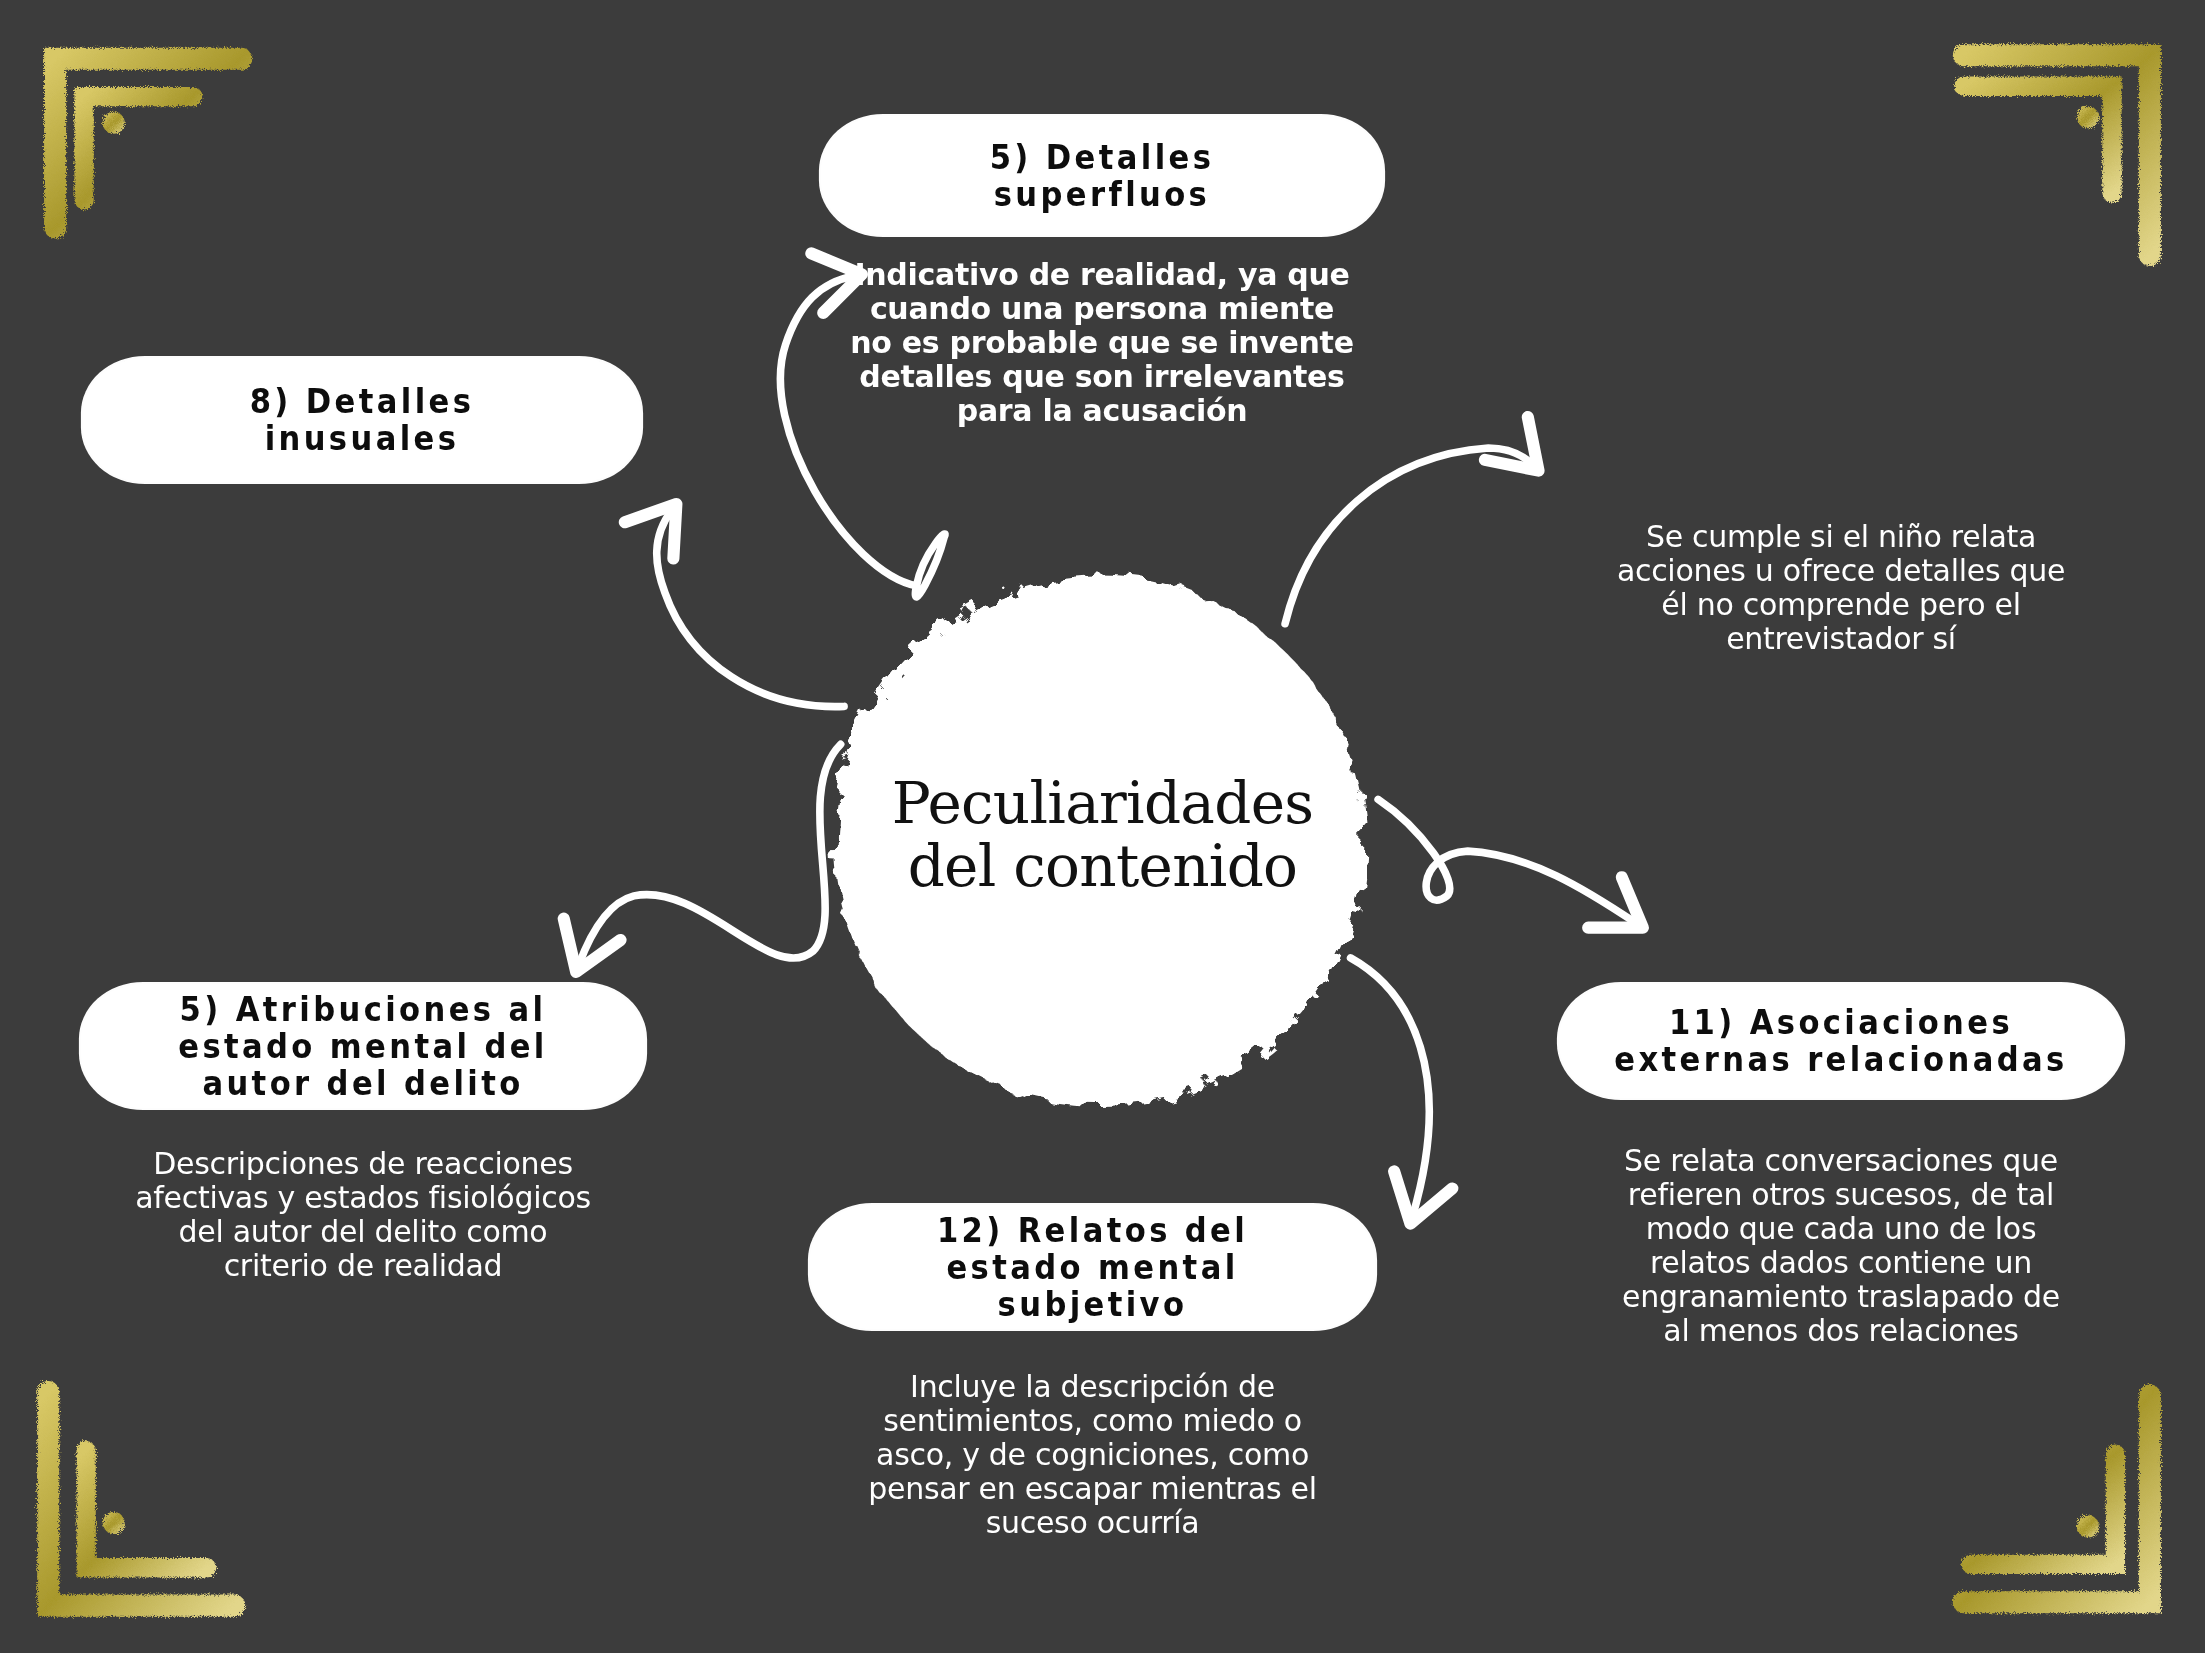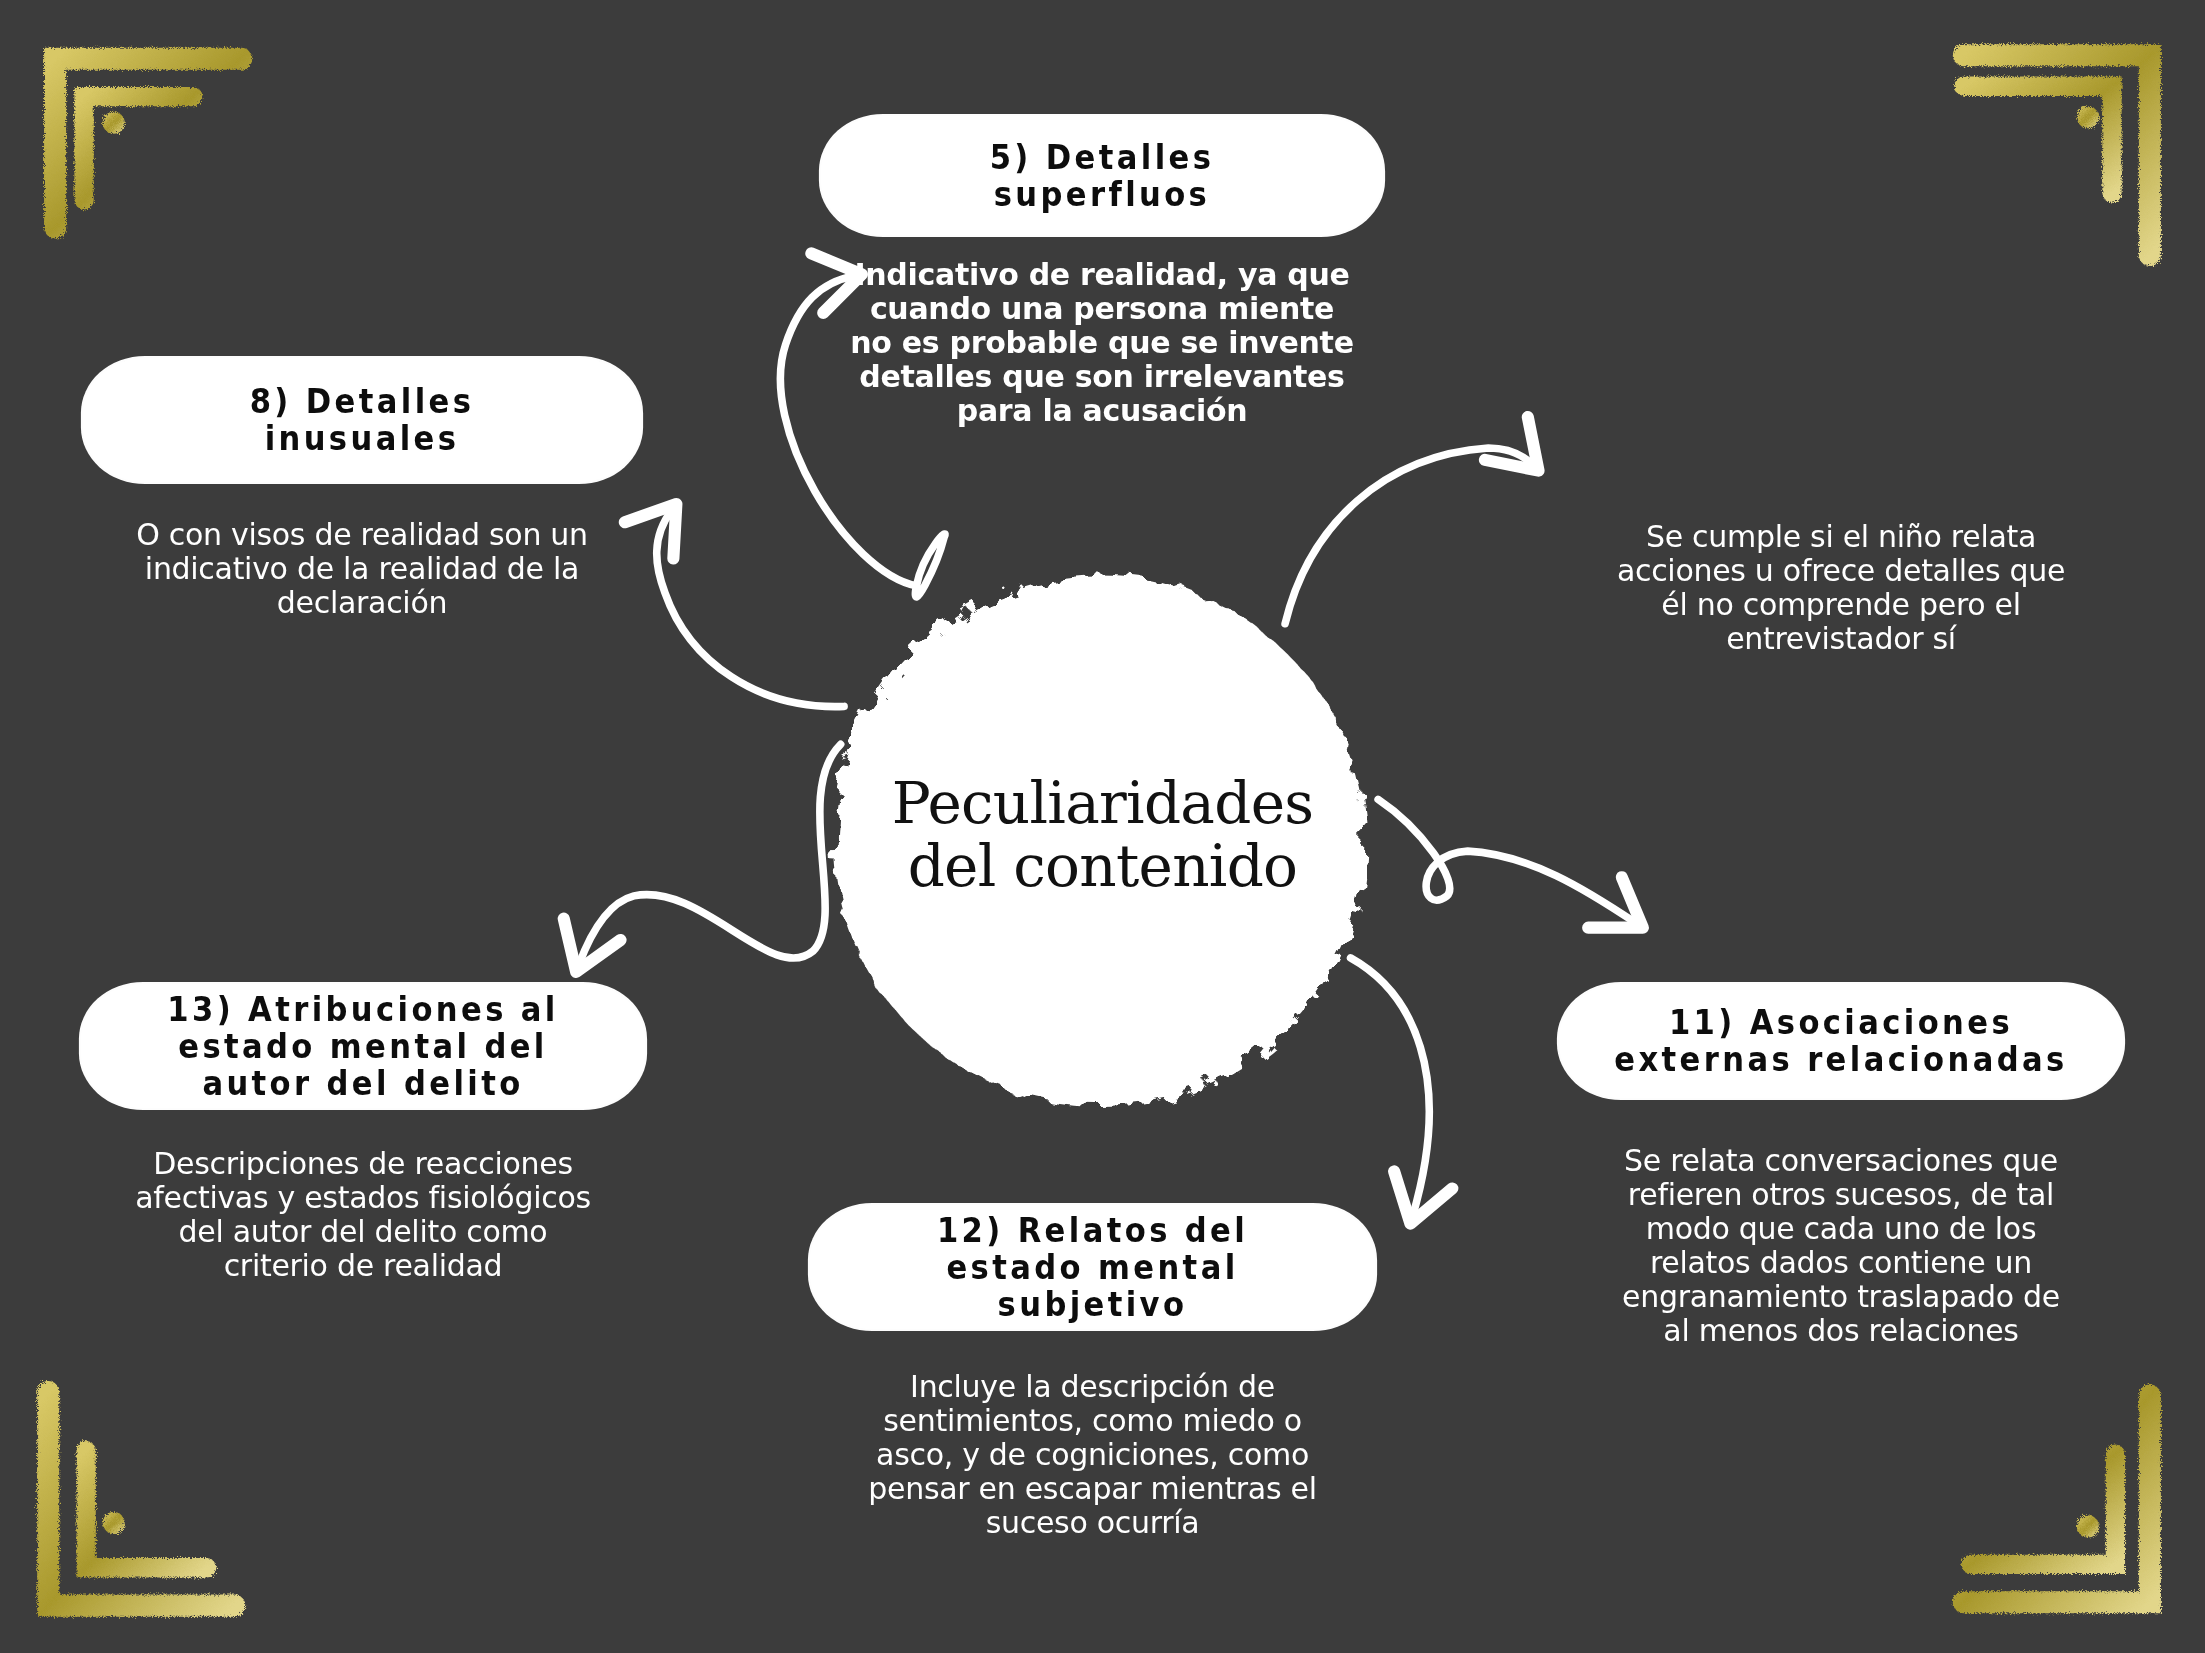--- a/index.html
+++ b/index.html
@@ -113,23 +113,20 @@
     <circle cx="1595" cy="1220" r="385" fill="#ffffff" filter="url(#rough)"></circle>
   </svg>
 
   <div class="center-title">Peculiaridades
 del contenido</div>
 
   <div class="pill" style="left:83px; top:358px; width:558px; height:124px;">
     <div class="pill-title">8) Detalles
 inusuales</div>
   </div>
-  <div class="desc" style="left:83px; top:518px; width:558px;">O con visos de realidad son un
-indicativo de la realidad de la
-declaración</div>
 
   <div class="pill" style="left:821px; top:116px; width:562px; height:119px;">
     <div class="pill-title">5) Detalles
 superfluos</div>
   </div>
   <div class="desc" style="left:821px; top:258px; width:562px;font-weight:bold;">Indicativo de realidad, ya que
 cuando una persona miente
 no es probable que se invente
 detalles que son irrelevantes
 para la acusación</div>
@@ -155,21 +152,21 @@
 estado mental
 subjetivo</div>
   </div>
   <div class="desc" style="left:810px; top:1370px; width:565px;">Incluye la descripción de
 sentimientos, como miedo o
 asco, y de cogniciones, como
 pensar en escapar mientras el
 suceso ocurría</div>
 
   <div class="pill" style="left:81px; top:984px; width:564px; height:124px;">
-    <div class="pill-title">13) Atribuciones al
+    <div class="pill-title">5) Atribuciones al
 estado mental del
 autor del delito</div>
   </div>
   <div class="desc" style="left:81px; top:1147px; width:564px;">Descripciones de reacciones
 afectivas y estados fisiológicos
 del autor del delito como
 criterio de realidad</div>
 
 </div>
 

